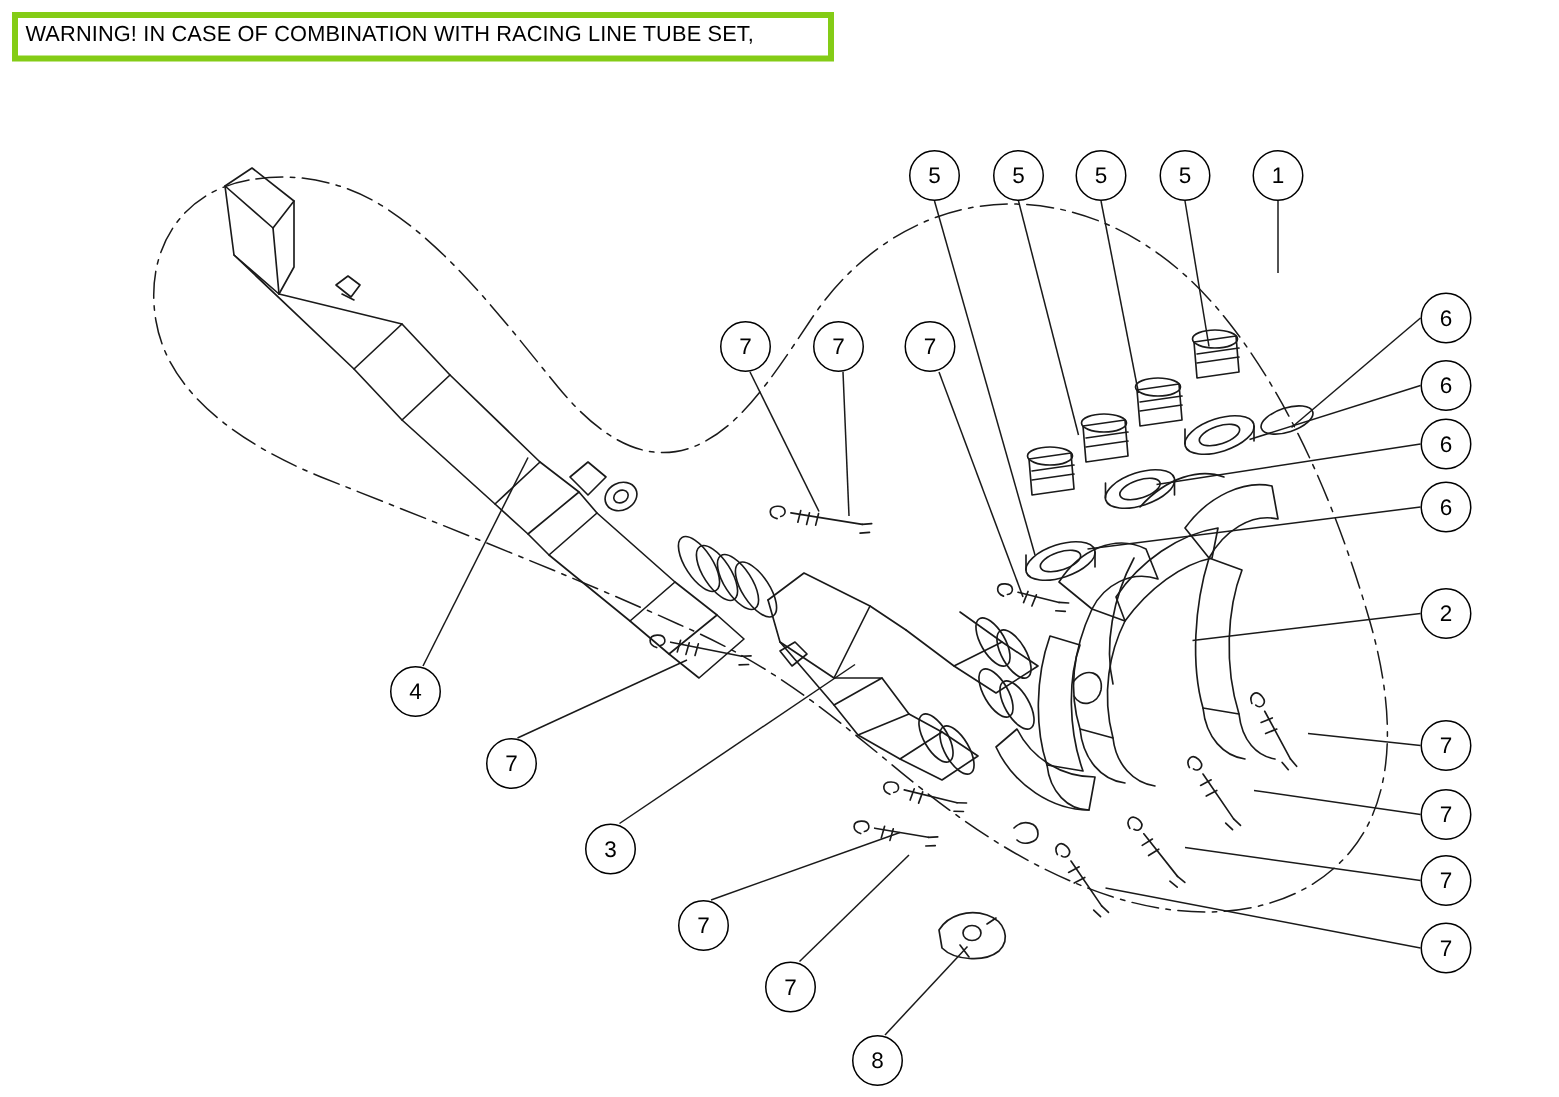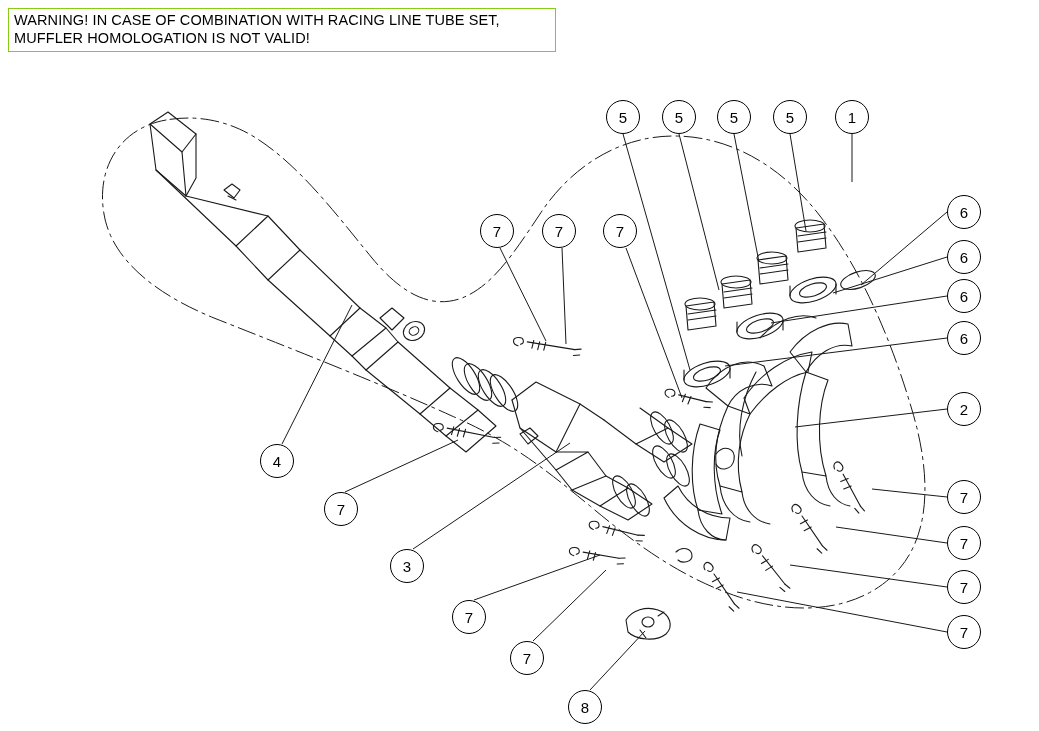--- a/index.html
+++ b/index.html
@@ -16,21 +16,21 @@
     width: 1039px;
     height: 731px;
     background: #ffffff;
     overflow: hidden;
   }
   #warning-box {
     position: absolute;
     left: 8px;
     top: 8px;
     width: 548px;
-    border: 1px solid #84cc16;
+    border: 4px solid #84cc16;
     background: #ffffff;
     padding: 3px 4px 4px 5px;
     box-sizing: border-box;
     line-height: 1.22;
     font-size: 14.5px;
     letter-spacing: 0.1px;
   }
   #warning-box .wline {
     display: block;
     white-space: nowrap;
@@ -60,21 +60,20 @@
     color: #000000;
   }
 </style>
 </head>
 <body>
 
 <div id="stage">
 
   <div id="warning-box">
     <span class="wline">WARNING! IN CASE OF COMBINATION WITH RACING LINE TUBE SET,</span>
-    <span class="wline">MUFFLER HOMOLOGATION IS NOT VALID!</span>
   </div>
 
   <svg class="layer" viewBox="0 0 1039 731">
     <g fill="none" stroke="#1a1a1a" stroke-width="1.1" stroke-linecap="round" stroke-linejoin="round">
 
       <path stroke-dasharray="18,5,3,5" stroke-width="1" d="M 166 120
                C 120 128, 96 168, 104 214
                C 112 262, 160 296, 214 318
                C 300 352, 386 386, 452 416
                C 512 442, 546 470, 590 506

